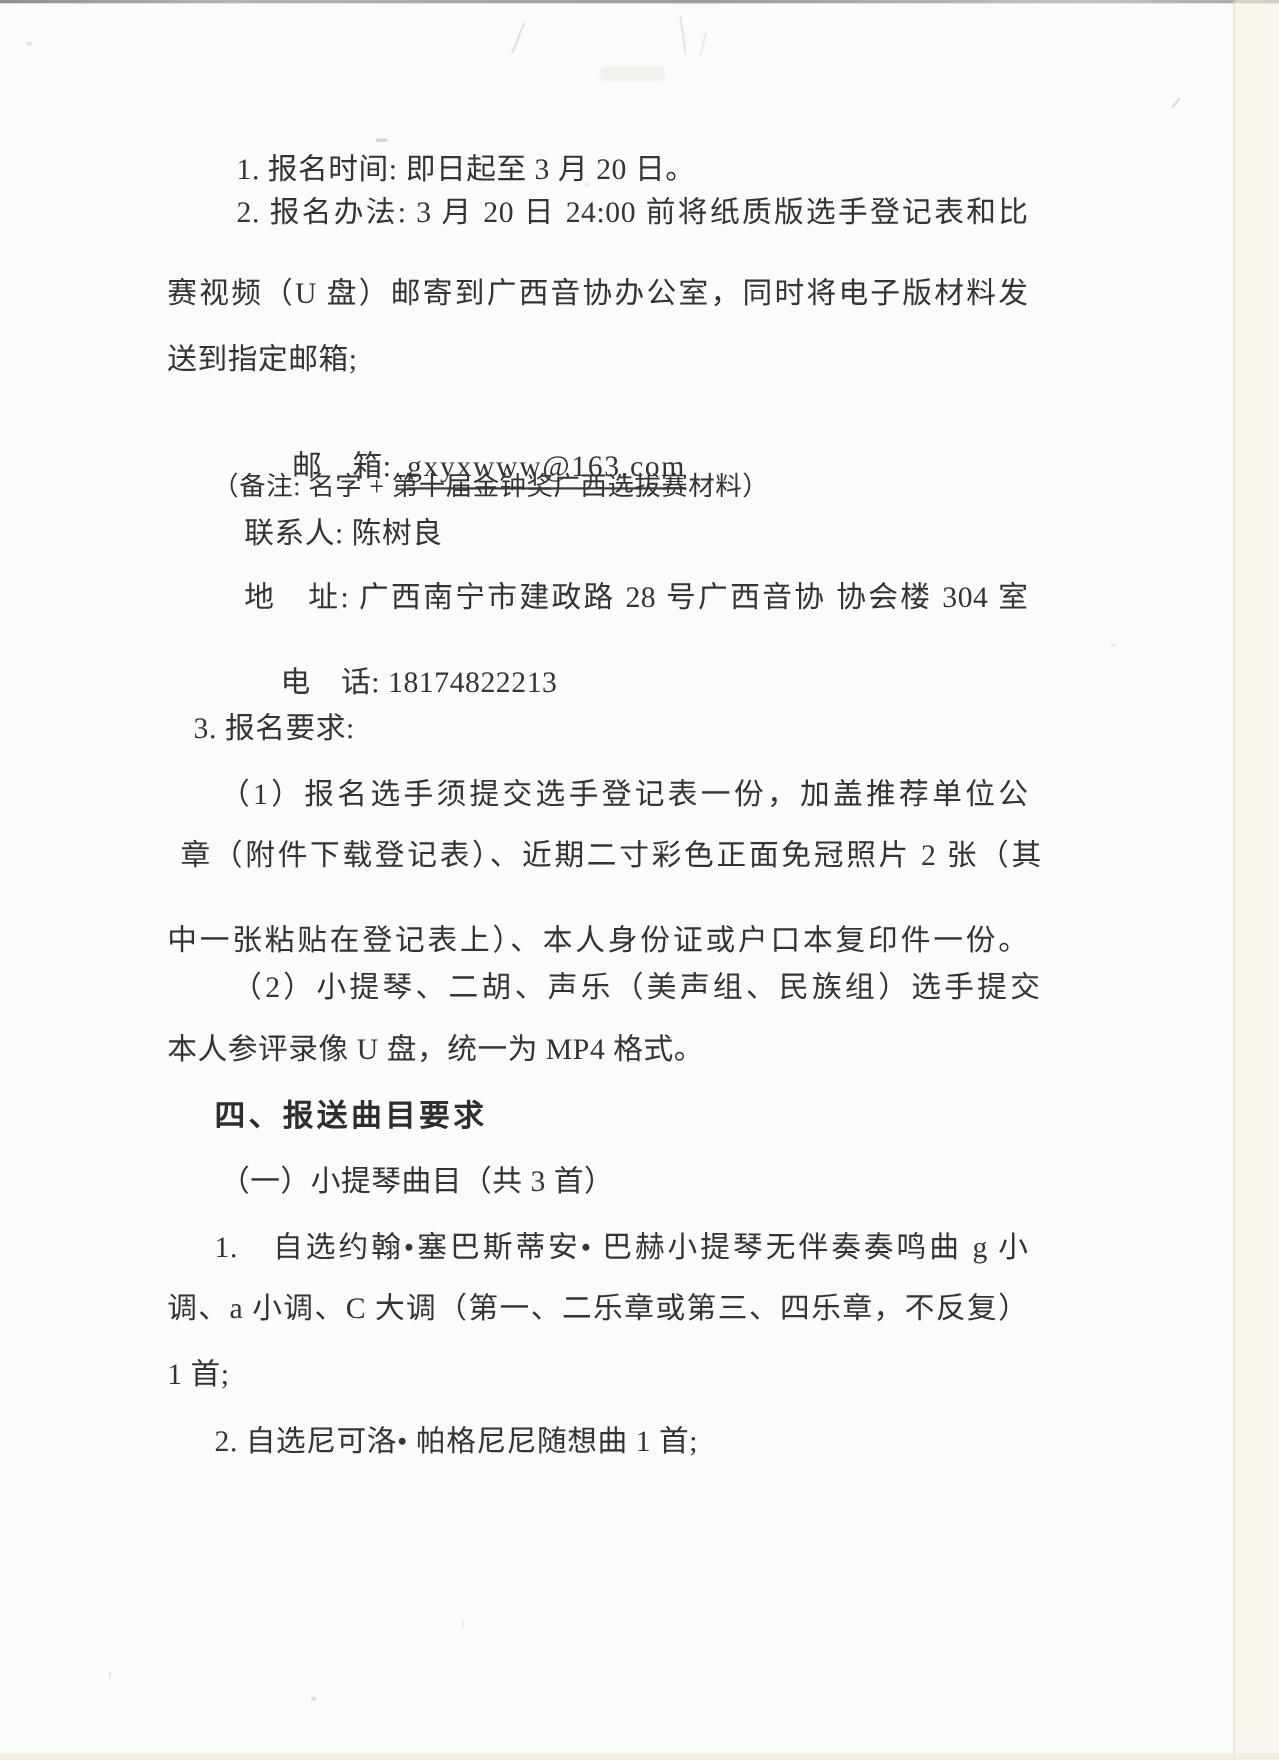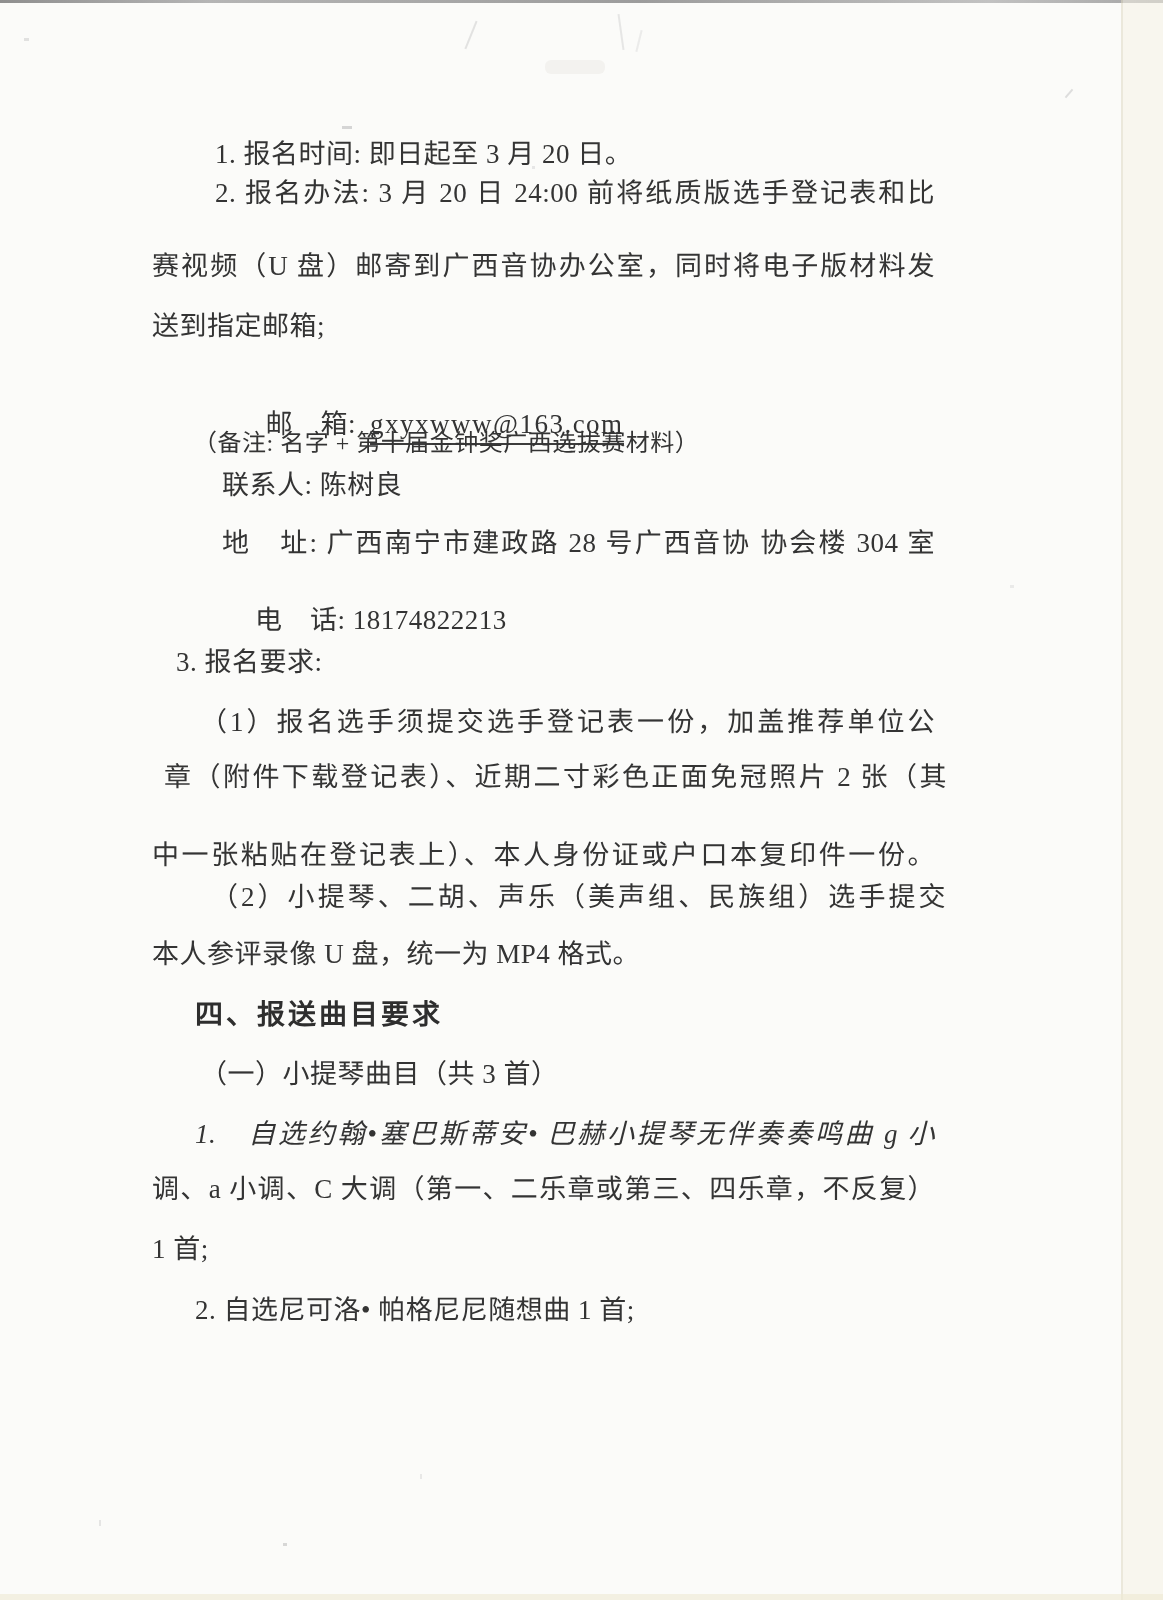--- a/index.html
+++ b/index.html
@@ -47,21 +47,21 @@
   .ln-7 {top:526px;left:222px;width:713px;}
   .ln-8 {top:603px;left:222px;margin-left:33px;}
   .ln-9 {top:645px;left:176px;}
   .ln-10{top:705px;left:200px;width:735px;}
   .ln-11{top:760px;left:164px;width:783px;}
   .ln-12{top:817px;left:152px;width:783px;margin-top:21px;}
   .ln-13{top:880px;left:211px;width:735px;}
   .ln-14{top:937px;left:152px;}
   .ln-15{top:997px;left:195px;letter-spacing:3px;}
   .ln-16{top:1057px;left:200px;}
-  .ln-17{top:1117px;left:195px;width:740px;font-style:italic;}
+  .ln-17{top:1117px;left:195px;width:740px;}
   .ln-18{top:1172px;left:152px;width:783px;}
   .ln-19{top:1232px;left:152px;}
   .ln-20{top:1293px;left:195px;}
   
   .artifact{position:absolute;pointer-events:none;}
   .top-edge{top:0;left:0;width:100%;height:3px;
     background:linear-gradient(to right,#8f8f8f,#b5b5b5 18%,#9c9c9c 55%,#c2c2c2 85%,#a5a5a5);}
   .v-line{top:0;left:1121px;width:2px;height:100%;background:#ded8c2;opacity:.55;}
   .right-band{top:0;left:1123px;width:40px;height:100%;background:#f6f3e6;opacity:.55;}
   .bottom-band{bottom:0;left:0;width:100%;height:6px;background:#efe9d2;opacity:.6;}

